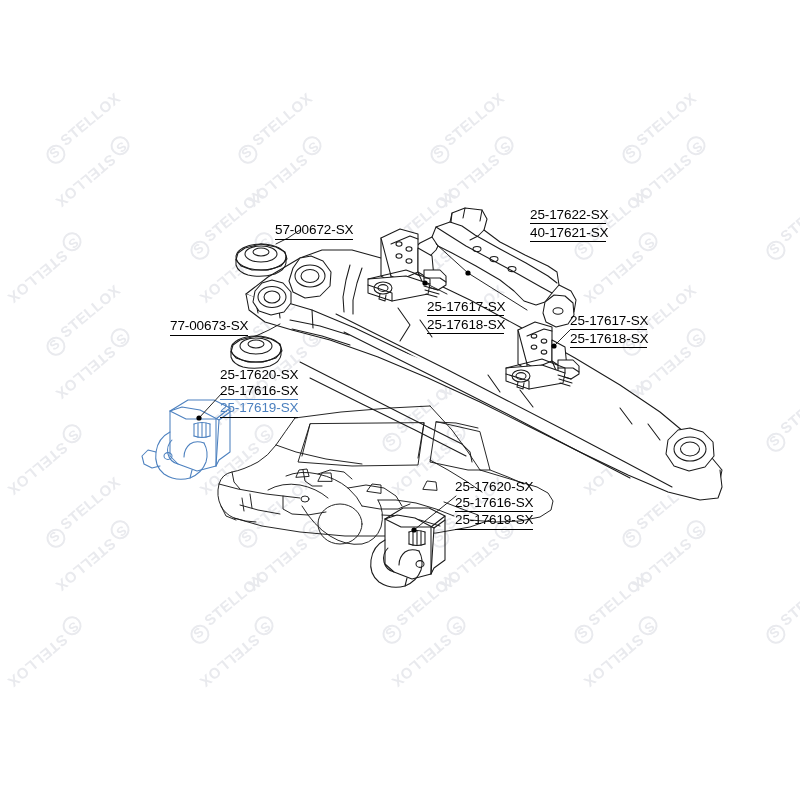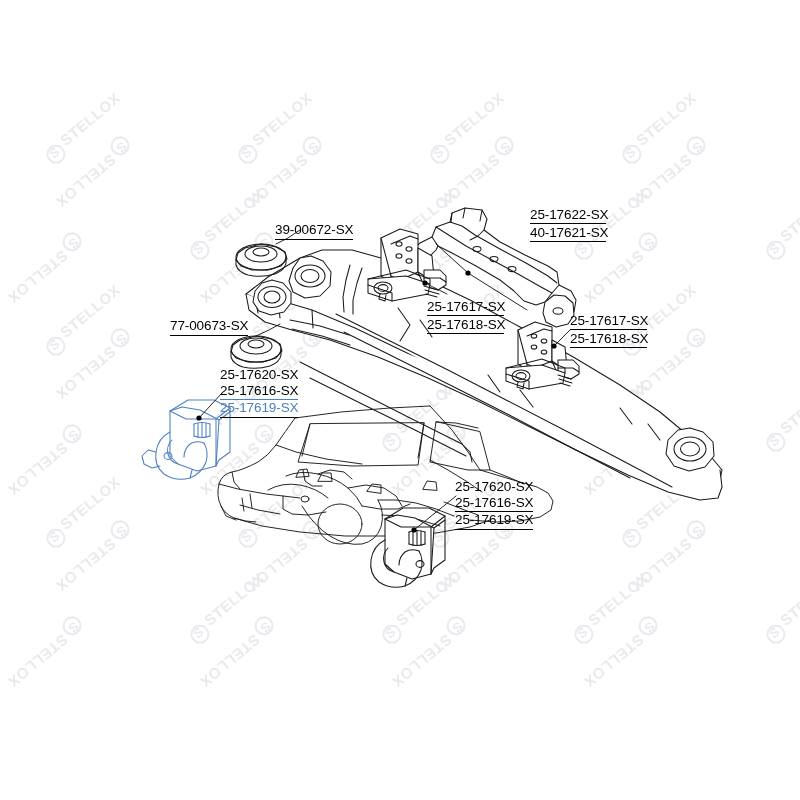--- a/index.html
+++ b/index.html
@@ -373,21 +373,21 @@
         <circle cx="414" cy="530" r="2.6"></circle>
         <circle cx="468" cy="273" r="2.6"></circle>
         <circle cx="425" cy="283" r="2.6"></circle>
         <circle cx="554" cy="346" r="2.6"></circle>
       </g>
     </g>
   </svg>
 
   <div id="label-layer">
       <div class="label-group" style="left: 275px; top: 222px;">
-        <div class="row">39-00672-SX</div>
+        <div class="row">57-00672-SX</div>
         <div class="rule" style="position: relative; width: 78px; margin-top: 1px;"></div>
       </div>
       <div class="label-group" style="left: 170px; top: 318px;">
         <div class="row">77-00673-SX</div>
         <div class="rule" style="position: relative; width: 78px; margin-top: 1px;"></div>
       </div>
       <div class="label-group" style="left: 220px; top: 367px;">
         <div class="row">25-17620-SX</div>
         <div class="row">25-17616-SX</div>
         <div class="rule blue" style="position: relative; width: 78px; margin: 0.5px 0px;"></div>

